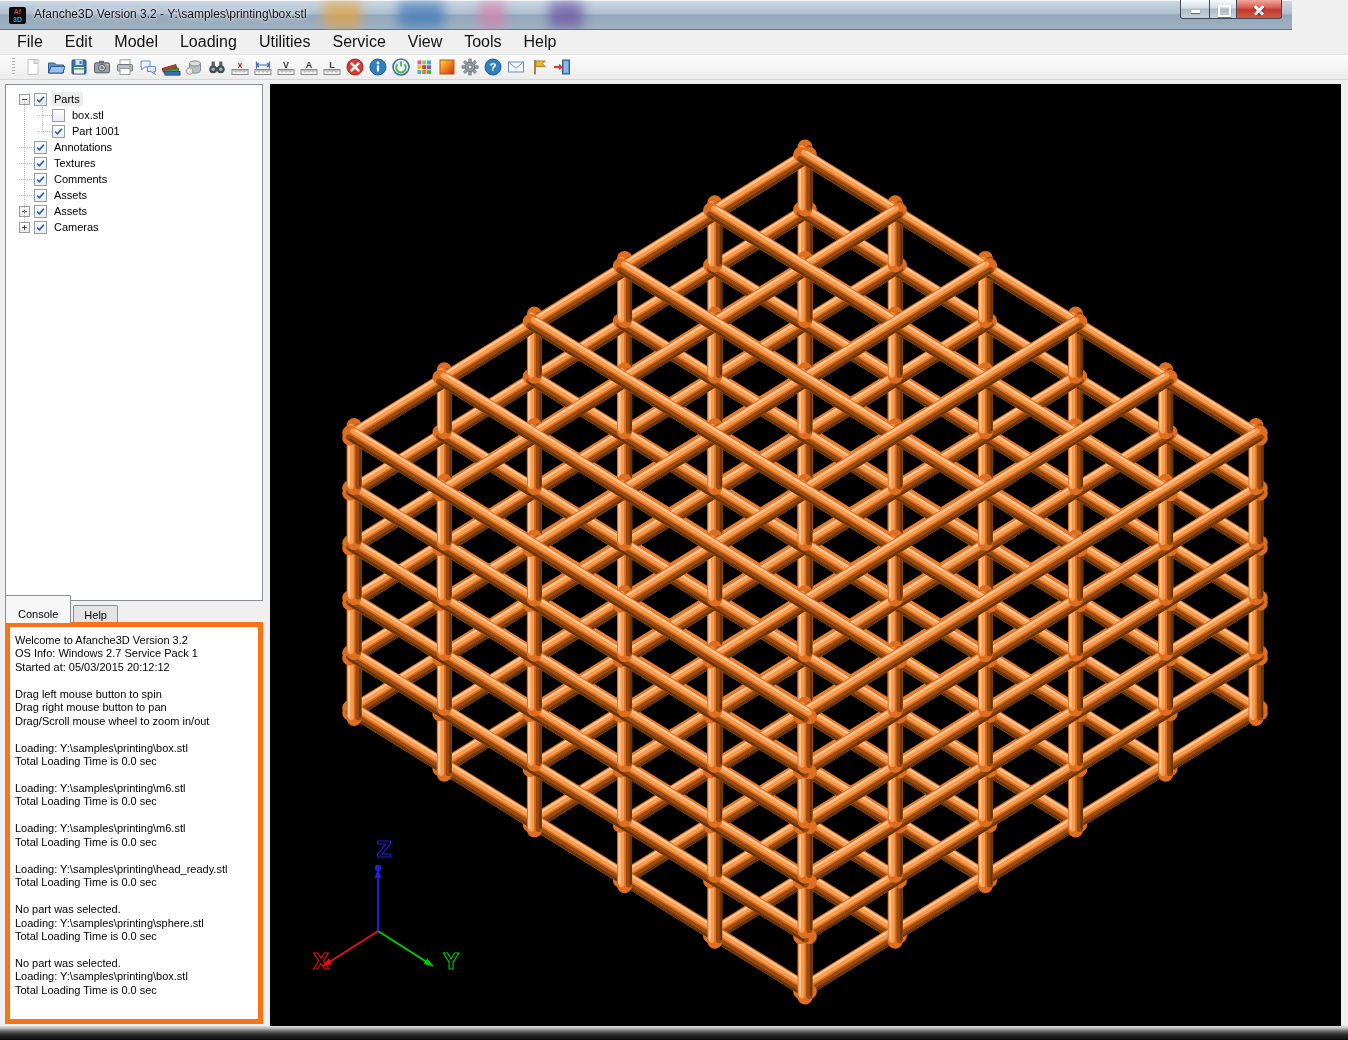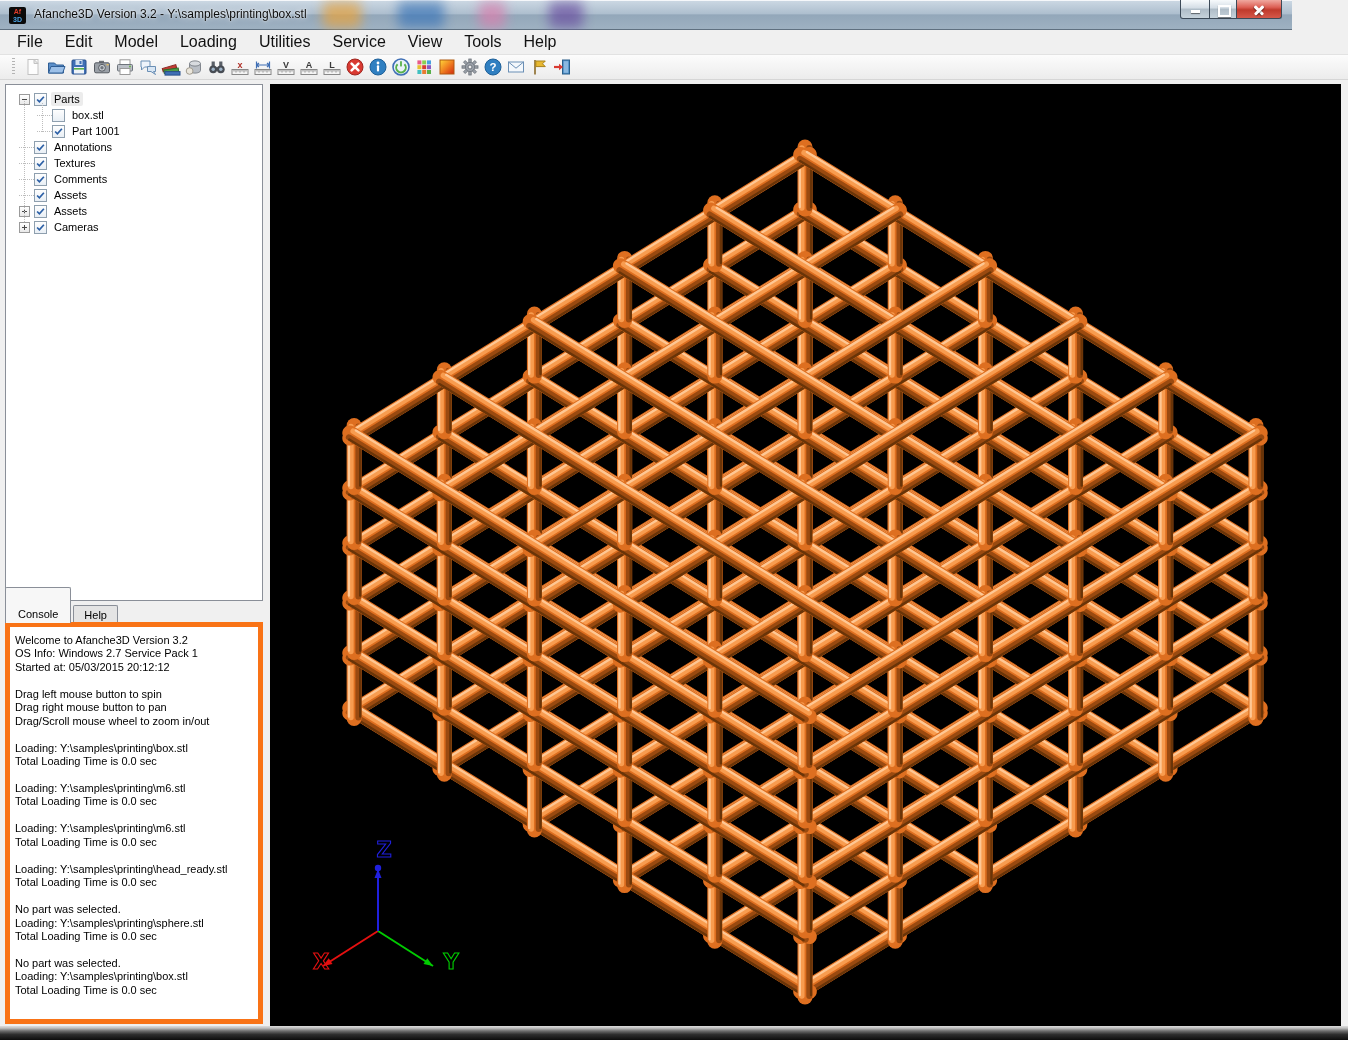--- a/index.html
+++ b/index.html
@@ -85,21 +85,21 @@
   .tcheck svg{position:absolute;left:0;top:0;}
   .tlabel{padding:1px 3px;white-space:nowrap;}
   .tlabel.sel{background:#ececec;border-radius:2px;}
   .treeline{position:absolute;width:1px;
     background:repeating-linear-gradient(180deg,#bdbdbd 0 1px,transparent 1px 2px);}
   
   .tabsbar{position:absolute;left:5px;top:602px;width:258px;height:21px;display:flex;align-items:flex-end;}
   .tab{font-size:11px;color:#000;border:1px solid #8a8f98;border-bottom:none;
     padding:3px 10px 2px 10px;background:#e4e4e4;margin-right:2px;position:relative;
     border-top-left-radius:2px;border-top-right-radius:2px;}
-  .tab.active{background:#f7f7f7;padding:20px 12px 3px 12px;z-index:3;}
+  .tab.active{background:#f7f7f7;padding:12px 12px 3px 12px;z-index:3;}
   
   .consolepanel{
     position:absolute;left:5px;top:622px;width:258px;height:402px;
     background:#fff;border:5px solid #f97316;box-sizing:border-box;
     padding:7px 12px 0 5px;font-size:11px;line-height:13.45px;color:#000;
     overflow:hidden;z-index:2;
   }
   .cline{white-space:nowrap;}
   
   .viewport{

